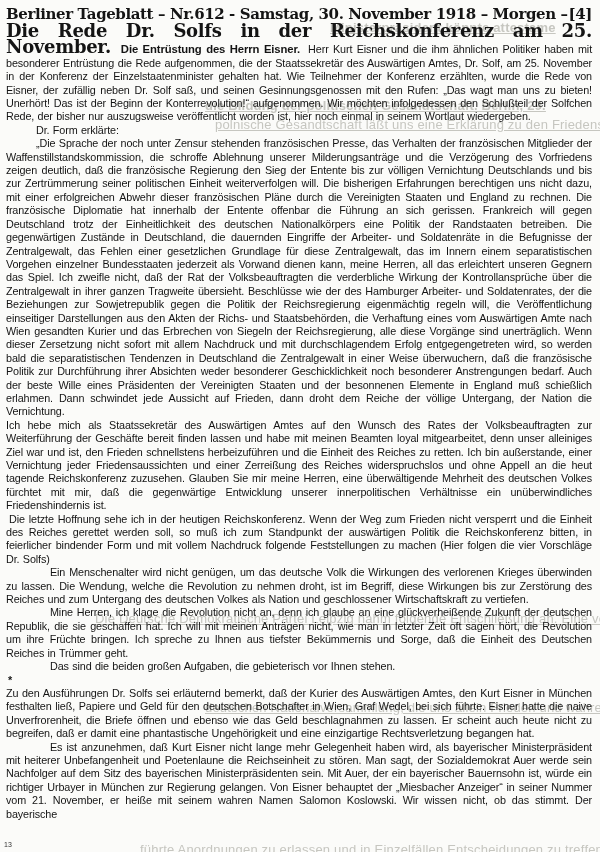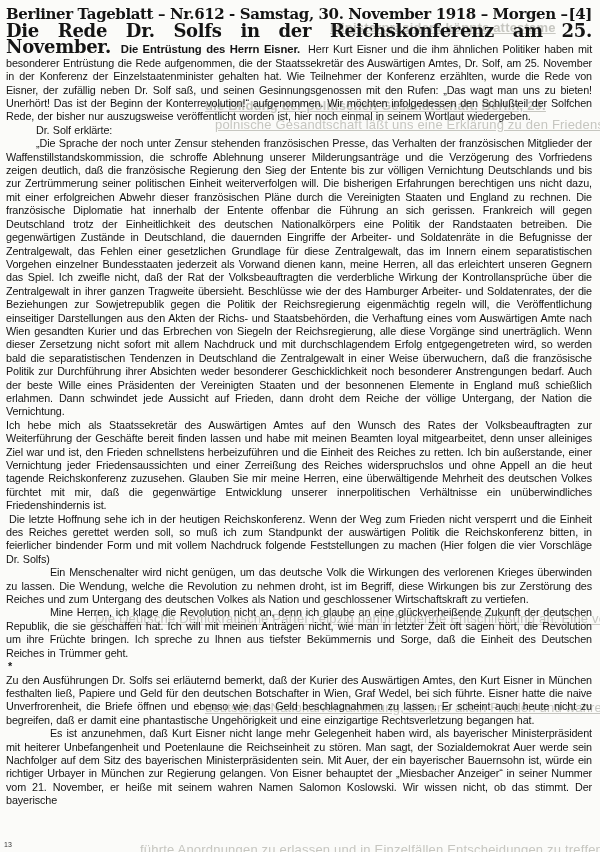--- a/index.html
+++ b/index.html
@@ -58,25 +58,26 @@
 
 <div class="page">
 
   <div class="masthead-row">
     <span>Berliner Tageblatt – Nr.612 -  Samstag, 30. November 1918 – Morgen –</span>
     <span class="page-number">[4]</span>
   </div>
 
   <p class="body-p lead"><span class="headline">Die Rede Dr. Solfs in der Reichskonferenz am 25. November.</span><span class="subheadline">Die Entrüstung des Herrn Eisner.</span><span>Herr Kurt Eisner und die ihm ähnlichen Politiker haben mit besonderer Entrüstung die Rede aufgenommen, die der Staatssekretär des Auswärtigen Amtes, Dr. Solf, am 25. November in der Konferenz der Einzelstaatenminister gehalten hat. Wie Teilnehmer der Konferenz erzählten, wurde die Rede von Eisner, der zufällig neben Dr. Solf saß, und seinen Gesinnungsgenossen mit den Rufen: „Das wagt man uns zu bieten! Unerhört! Das ist der Beginn der Konterrevolution!“ aufgenommen. Wir möchten infolgedessen den Schlußteil der Solfchen Rede, der bisher nur auszugsweise veröffentlicht worden ist, hier noch einmal in seinem Wortlaut wiedergeben.</span></p>
 
-  <p class="body-p indent">Dr. Solf erklärte:</p>
+  <p class="body-p indent">Dr. Form erklärte:</p>
   <p class="body-p indent">„Die Sprache der noch unter Zensur stehenden französischen Presse, das Verhalten der französischen Mitglieder der Waffenstillstandskommission, die schroffe Ablehnung unserer Milderungsanträge und die Verzögerung des Vorfriedens zeigen deutlich, daß die französische Regierung den Sieg der Entente bis zur völligen Vernichtung Deutschlands und bis zur Zertrümmerung seiner politischen Einheit weiterverfolgen will. Die bisherigen Erfahrungen berechtigen uns nicht dazu, mit einer erfolgreichen Abwehr dieser französischen Pläne durch die Vereinigten Staaten und England zu rechnen. Die französische Diplomatie hat innerhalb der Entente offenbar die Führung an sich gerissen. Frankreich will gegen Deutschland trotz der Einheitlichkeit des deutschen Nationalkörpers eine Politik der Randstaaten betreiben. Die gegenwärtigen Zustände in Deutschland, die dauernden Eingriffe der Arbeiter- und Soldatenräte in die Befugnisse der Zentralgewalt, das Fehlen einer gesetzlichen Grundlage für diese Zentralgewalt, das im Innern einem separatistischen Vorgehen einzelner Bundesstaaten jederzeit als Vorwand dienen kann, meine Herren, all das erleichtert unseren Gegnern das Spiel. Ich zweifle nicht, daß der Rat der Volksbeauftragten die verderbliche Wirkung der Kontrollansprüche über die Zentralgewalt in ihrer ganzen Tragweite übersieht. Beschlüsse wie der des Hamburger Arbeiter- und Soldatenrates, der die Beziehungen zur Sowjetrepublik gegen die Politik der Reichsregierung eigenmächtig regeln will, die Veröffentlichung einseitiger Darstellungen aus den Akten der Richs- und Staatsbehörden, die Verhaftung eines vom Auswärtigen Amte nach Wien gesandten Kurier und das Erbrechen von Siegeln der Reichsregierung, alle diese Vorgänge sind unerträglich. Wenn dieser Zersetzung nicht sofort mit allem Nachdruck und mit durchschlagendem Erfolg entgegengetreten wird, so werden bald die separatistischen Tendenzen in Deutschland die Zentralgewalt in einer Weise überwuchern, daß die französische Politik zur Durchführung ihrer Absichten weder besonderer Geschicklichkeit noch besonderer Anstrengungen bedarf. Auch der beste Wille eines Präsidenten der Vereinigten Staaten und der besonnenen Elemente in England muß schießlich erlahmen. Dann schwindet jede Aussicht auf Frieden, dann droht dem Reiche der völlige Untergang, der Nation die Vernichtung.</p>
   <p class="body-p flush">Ich hebe mich als Staatssekretär des Auswärtigen Amtes auf den Wunsch des Rates der Volksbeauftragten zur Weiterführung der Geschäfte bereit finden lassen und habe mit meinen Beamten loyal mitgearbeitet, denn unser alleiniges Ziel war und ist, den Frieden schnellstens herbeizuführen und die Einheit des Reiches zu retten. Ich bin außerstande, einer Vernichtung jeder Friedensaussichten und einer Zerreißung des Reiches widerspruchslos und ohne Appell an die heut tagende Reichskonferenz zuzusehen. Glauben Sie mir meine Herren, eine überwältigende Mehrheit des deutschen Volkes fürchtet mit mir, daß die gegenwärtige Entwicklung unserer innerpolitischen Verhältnisse ein unüberwindliches Friedenshindernis ist.</p>
   <p class="body-p tiny">Die letzte Hoffnung sehe ich in der heutigen Reichskonferenz. Wenn der Weg zum Frieden nicht versperrt und die Einheit des Reiches gerettet werden soll, so muß ich zum Standpunkt der auswärtigen Politik die Reichskonferenz bitten, in feierlicher bindender Form und mit vollem Nachdruck folgende Feststellungen zu machen (Hier folgen die vier Vorschläge Dr. Solfs)</p>
   <p class="body-p indent2">Ein Menschenalter wird nicht genügen, um das deutsche Volk die Wirkungen des verlorenen Krieges überwinden zu lassen. Die Wendung, welche die Revolution zu nehmen droht, ist im Begriff, diese Wirkungen bis zur Zerstörung des Reiches und zum Untergang des deutschen Volkes  als Nation und geschlossener Wirtschaftskraft zu vertiefen.</p>
   <p class="body-p indent2">Mine Herren, ich klage die Revolution nicht an, denn ich glaube an eine glückverheißende Zukunft der deutschen Republik, die sie geschaffen hat. Ich will mit meinen Anträgen nicht, wie man in letzter Zeit oft sagen hört, die Revolution um ihre Früchte bringen. Ich spreche zu Ihnen aus tiefster Bekümmernis und Sorge, daß die Einheit des Deutschen Reiches in Trümmer geht.</p>
+  <p class="body-p indent2">Das sind die beiden großen Aufgaben, die gebieterisch vor Ihnen stehen.</p>
   <p class="body-p star">*</p>
   <p class="body-p flush">Zu den Ausführungen Dr. Solfs sei erläuternd bemerkt, daß der Kurier des Auswärtigen Amtes, den Kurt Eisner in München festhalten ließ, Papiere und Geld für den deutschen Botschafter in Wien, Graf Wedel, bei sich führte. Eisner hatte die naive Unverfrorenheit, die Briefe öffnen und ebenso wie das Geld beschlagnahmen zu lassen. Er scheint auch heute nicht zu begreifen, daß er damit eine phantastische Ungehörigkeit und eine einzigartige Rechtsverletzung begangen hat.</p>
   <p class="body-p indent2">Es ist anzunehmen, daß Kurt Eisner nicht lange mehr Gelegenheit haben wird, als bayerischer Ministerpräsident mit heiterer Unbefangenheit und Poetenlaune die Reichseinheit zu stören. Man sagt, der Sozialdemokrat Auer werde sein Nachfolger auf dem Sitz des bayerischen Ministerpräsidenten sein. Mit Auer, der ein bayerischer Bauernsohn ist, würde ein richtiger Urbayer in München zur Regierung gelangen. Von Eisner behauptet der „Miesbacher Anzeiger“ in seiner Nummer vom 21. November, er heiße mit seinem wahren Namen Salomon Koslowski. Wir wissen nicht, ob das stimmt. Der bayerische</p>
 
 </div>
 
 <span class="footnote-mark">13</span>
 
 </body></html>

